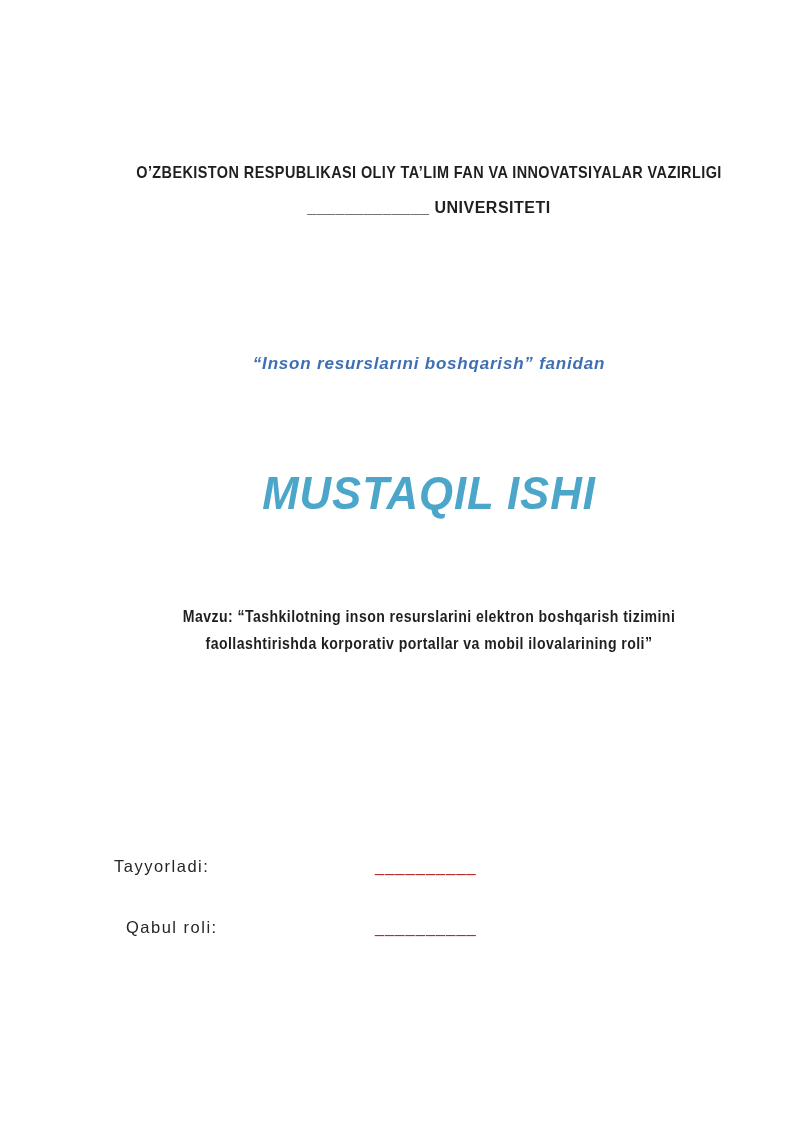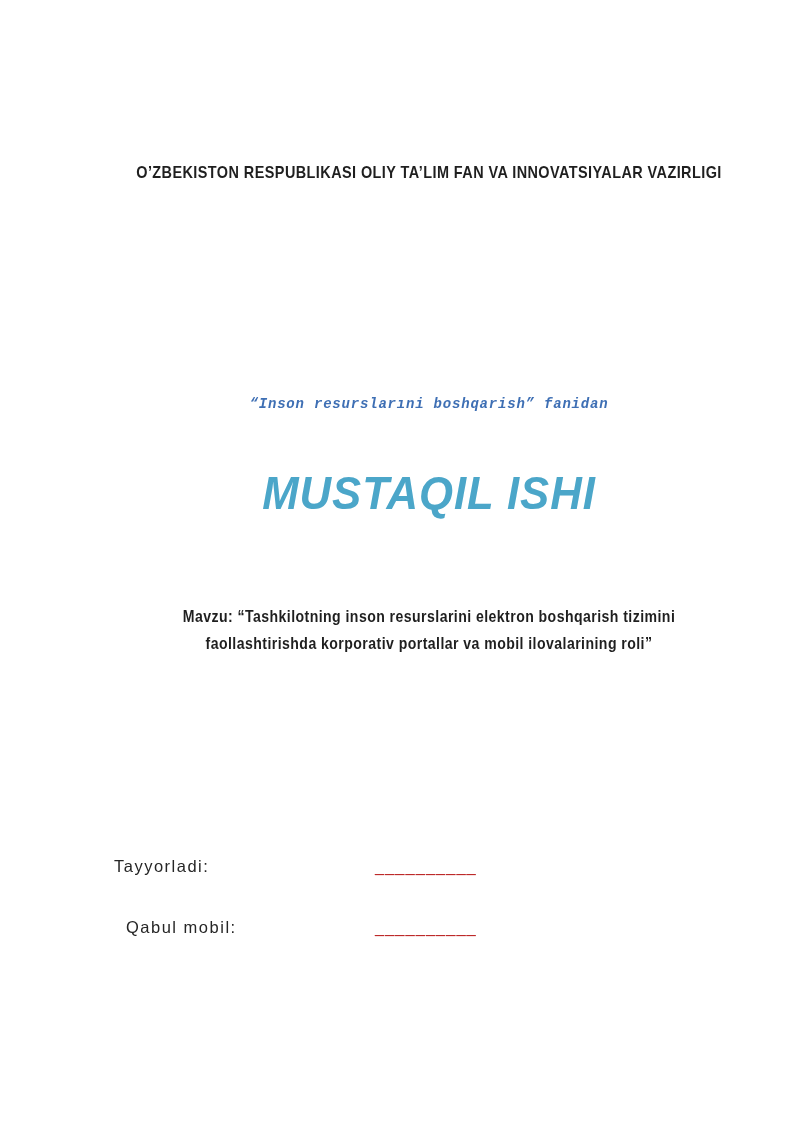--- a/index.html
+++ b/index.html
@@ -35,25 +35,25 @@
     top: 199px;
     font-size: 16px;
     font-weight: bold;
     letter-spacing: 0.5px;
     color: #1f1f1f;
   }
   .university-line .blank {
     letter-spacing: 0.5px;
   }
   .course-line {
-    top: 396px;
-    font-family: Liberation Mono, monospace;
+    top: 354px;
+    font-family: Liberation Sans, sans-serif;
     font-style: italic;
     font-weight: bold;
-    font-size: 14px;
+    font-size: 17px;
     letter-spacing: 0.8px;
     color: #3e6fb4;
   }
   .main-title {
     top: 466px;
     font-size: 46px;
     font-weight: bold;
     font-style: italic;
     letter-spacing: 1px;
     color: #4ba6c9;
@@ -95,33 +95,37 @@
   .accepted-row { top: 918px; }
   .accepted-row .label { left: 126px; }
 </style>
 </head>
 <body>
 
 <div class="page">
 
   <div class="center-line ministry-line">O’ZBEKISTON RESPUBLIKASI OLIY TA’LIM FAN VA INNOVATSIYALAR VAZIRLIGI</div>
 
+  <div class="center-line university-line">
+    <span class="blank">_____________</span>
+    <span>UNIVERSITETI</span>
+  </div>
 
   <div class="center-line course-line">“Inson resurslarıni boshqarish” fanidan</div>
 
   <div class="center-line main-title">MUSTAQIL ISHI</div>
 
   <div class="center-line topic-block">
     <div>Mavzu: “Tashkilotning inson resurslarini elektron boshqarish tizimini</div>
     <div>faollashtirishda korporativ portallar va mobil ilovalarining roli”</div>
   </div>
 
   <div class="signoff-row prepared-row">
     <span class="label">Tayyorladi:</span>
     <span class="blank">__________</span>
   </div>
 
   <div class="signoff-row accepted-row">
-    <span class="label">Qabul mobil:</span>
+    <span class="label">Qabul roli:</span>
     <span class="blank">__________</span>
   </div>
 
 </div>
 
 </body></html>

